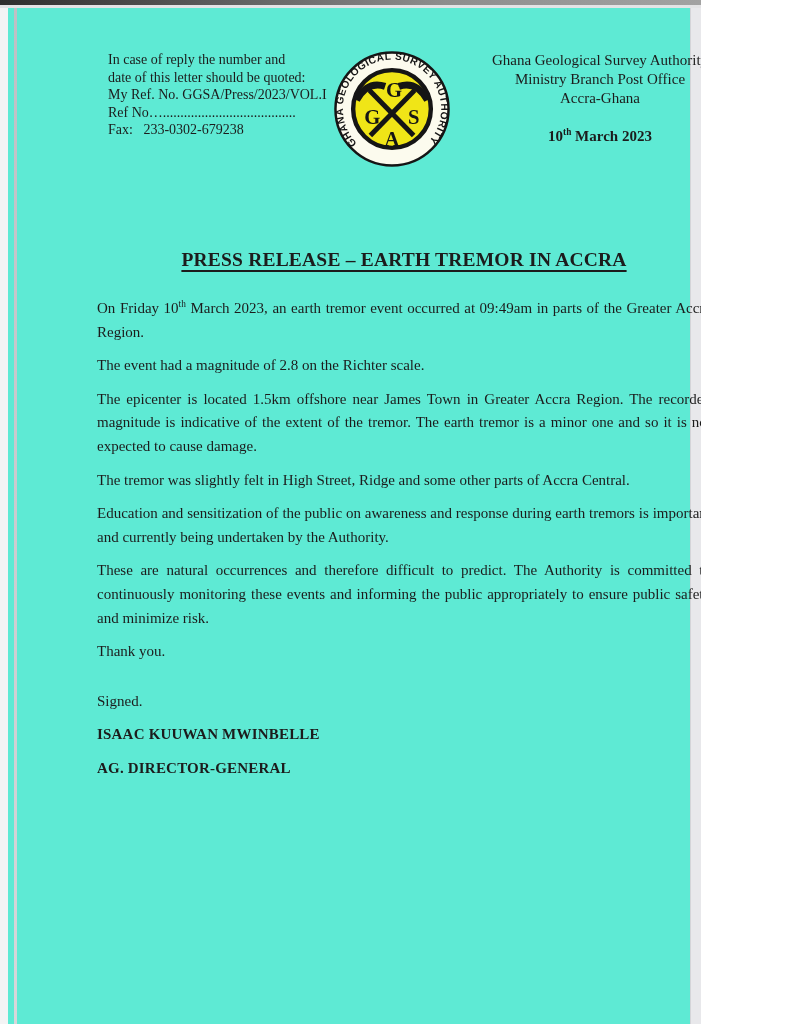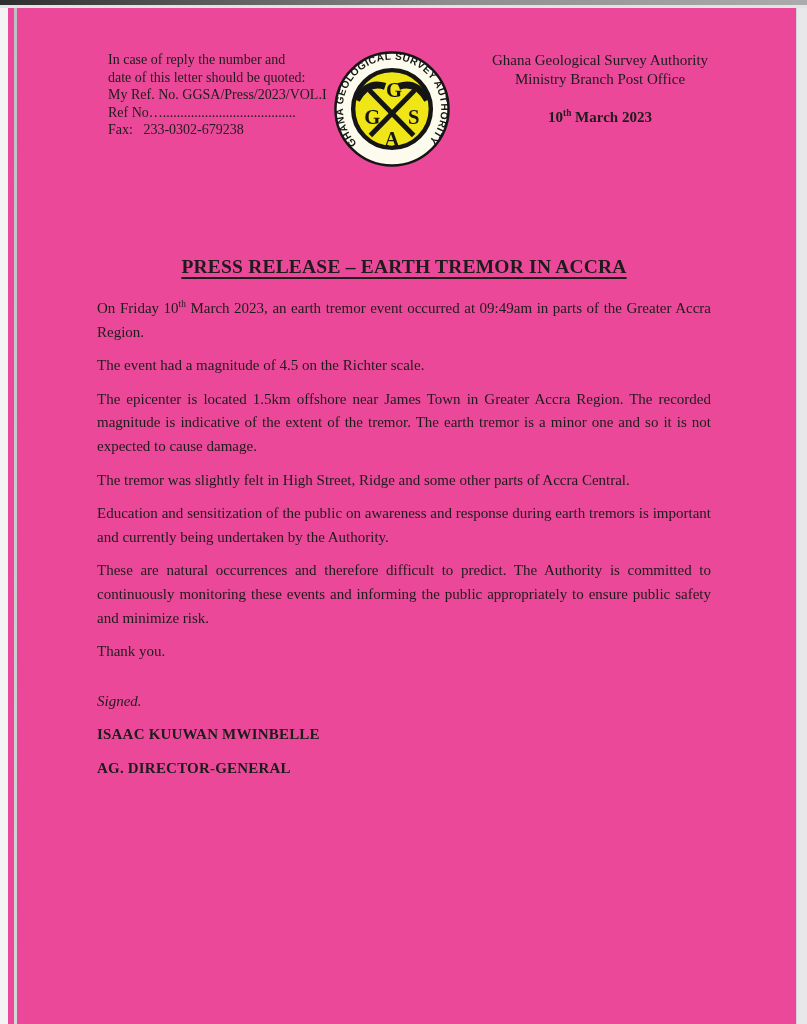--- a/index.html
+++ b/index.html
@@ -1,18 +1,18 @@
 <!DOCTYPE html>
 <html><head>
 <meta charset="utf-8">
 <style>
   html,body{margin:0;padding:0;background:#ffffff;}
   .canvas{
-    position:relative;width:807px;height:1024px;overflow:hidden;
-    background:#ec4899;color:#1c1c1c;
+    position:relative;width:701px;height:1024px;overflow:hidden;
+    background:#5eead4;color:#1c1c1c;
     font-family:"Liberation Serif", serif;
   }
   
   .scan-top{position:absolute;top:0;left:0;width:807px;height:5px;
     background:linear-gradient(to right,#2e2e2e,#8d8d8d 55%,#ababab);}
   .scan-top2{position:absolute;top:5px;left:0;width:807px;height:3px;background:#e3e3e5;}
   .scan-left-pale{position:absolute;top:8px;left:0;width:8px;height:1016px;background:#f4f4f5;}
   .scan-left-line{position:absolute;top:8px;left:14px;width:3px;height:1016px;
     background:linear-gradient(to bottom,#bfbfc4,#d7d7da);}
   .scan-right{position:absolute;top:8px;right:0;width:10px;height:1016px;
@@ -22,29 +22,29 @@
   .hdr-left{position:absolute;left:108px;top:51px;font-size:14px;line-height:17.5px;}
   .hdr-left .pre{white-space:pre-wrap;}
   .b{font-weight:normal;}
   .hdr-logo{position:absolute;left:333px;top:50px;width:118px;height:118px;}
   .hdr-right{position:absolute;left:468px;top:51px;width:264px;text-align:center;
     font-size:15px;line-height:19px;}
   .hdr-right .date{margin-top:19px;font-weight:bold;}
   sup{font-size:62%;line-height:0;vertical-align:super;}
 
   
-  .title{position:absolute;top:256px;left:97px;width:614px;text-align:center;
+  .title{position:absolute;top:249px;left:97px;width:614px;text-align:center;
     font-size:19.5px;font-weight:bold;letter-spacing:0.2px;}
   .title .u{text-decoration:underline;text-underline-offset:4px;text-decoration-thickness:2px;}
 
   
   .body-text{position:absolute;left:97px;top:297px;width:614px;
     font-size:15px;line-height:23.6px;text-align:justify;}
   .body-text p{margin:0 0 10px 0;}
-  .body-text p.signed{margin-top:26px;font-style:italic;}
+  .body-text p.signed{margin-top:26px;}
   .body-text p.sig-bold{font-weight:bold;letter-spacing:0.2px;}
 </style>
 </head>
 <body>
 
 <div class="canvas">
 
   <div class="scan-top"></div>
   <div class="scan-top2"></div>
   <div class="scan-left-pale"></div>
@@ -78,30 +78,31 @@
         <text x="40" y="75" font-size="21">G</text>
         <text x="82" y="75" font-size="21">S</text>
         <text x="60" y="98" font-size="21">A</text>
       </g>
     </svg>
   </div>
 
   <div class="hdr-right">
     <div>Ghana Geological Survey Authority</div>
     <div>Ministry Branch Post Office</div>
+    <div>Accra-Ghana</div>
     <div class="date"><span>10</span><sup>th</sup><span> March 2023</span></div>
   </div>
 
   <div class="title">
     <span class="u">PRESS RELEASE – EARTH TREMOR IN ACCRA</span>
   </div>
 
   <div class="body-text">
     <p><span>On Friday 10</span><sup>th</sup><span> March 2023, an earth tremor event occurred at 09:49am in parts of the Greater Accra Region.</span></p>
-    <p>The event had a magnitude of 4.5 on the Richter scale.</p>
+    <p>The event had a magnitude of 2.8 on the Richter scale.</p>
     <p>The epicenter is located 1.5km offshore near James Town in Greater Accra Region. The recorded magnitude is indicative of the extent of the tremor. The earth tremor is a minor one and so it is not expected to cause damage.</p>
     <p>The tremor was slightly felt in High Street, Ridge and some other parts of Accra Central.</p>
     <p>Education and sensitization of the public on awareness and response during earth tremors is important and currently being undertaken by the Authority.</p>
     <p>These are natural occurrences and therefore difficult to predict. The Authority is committed to continuously monitoring these events and informing the public appropriately to ensure public safety and minimize risk.</p>
     <p>Thank you.</p>
     <p class="signed">Signed.</p>
     <p class="sig-bold">ISAAC KUUWAN MWINBELLE</p>
     <p class="sig-bold">AG. DIRECTOR-GENERAL</p>
   </div>
 

